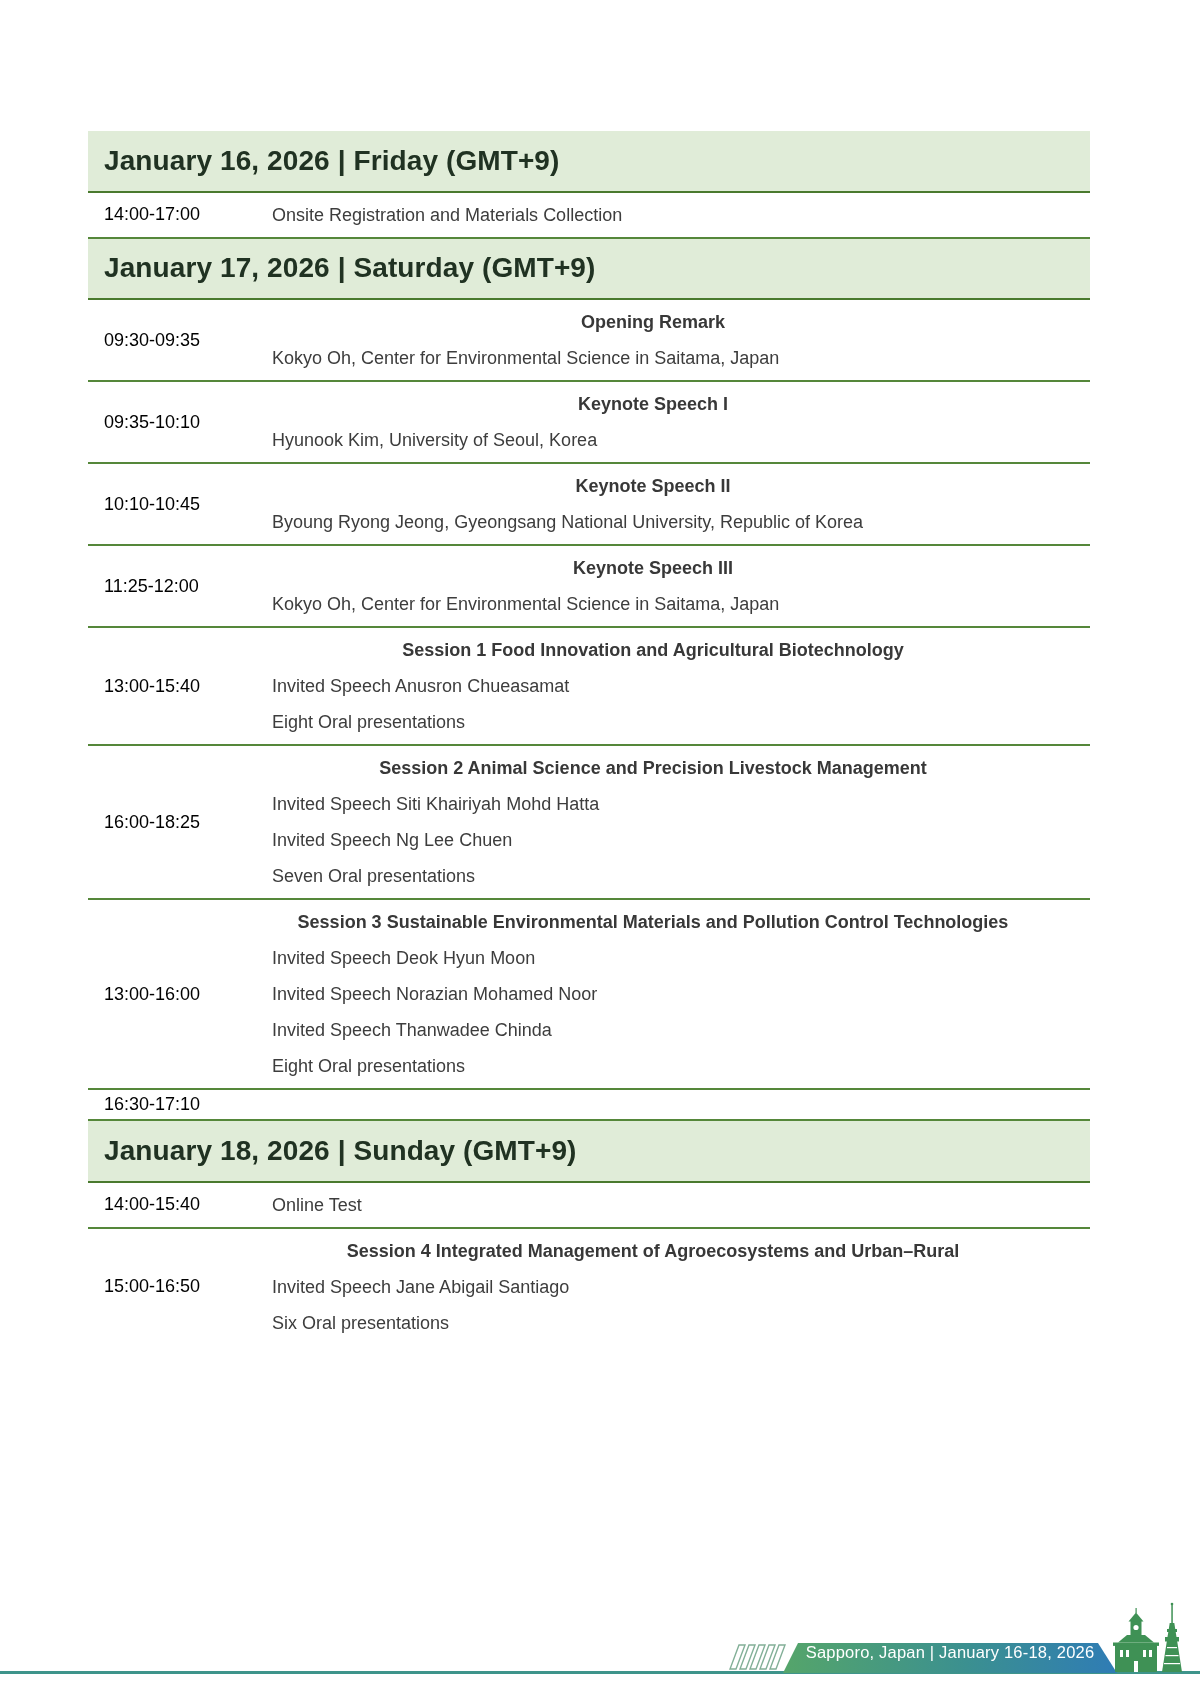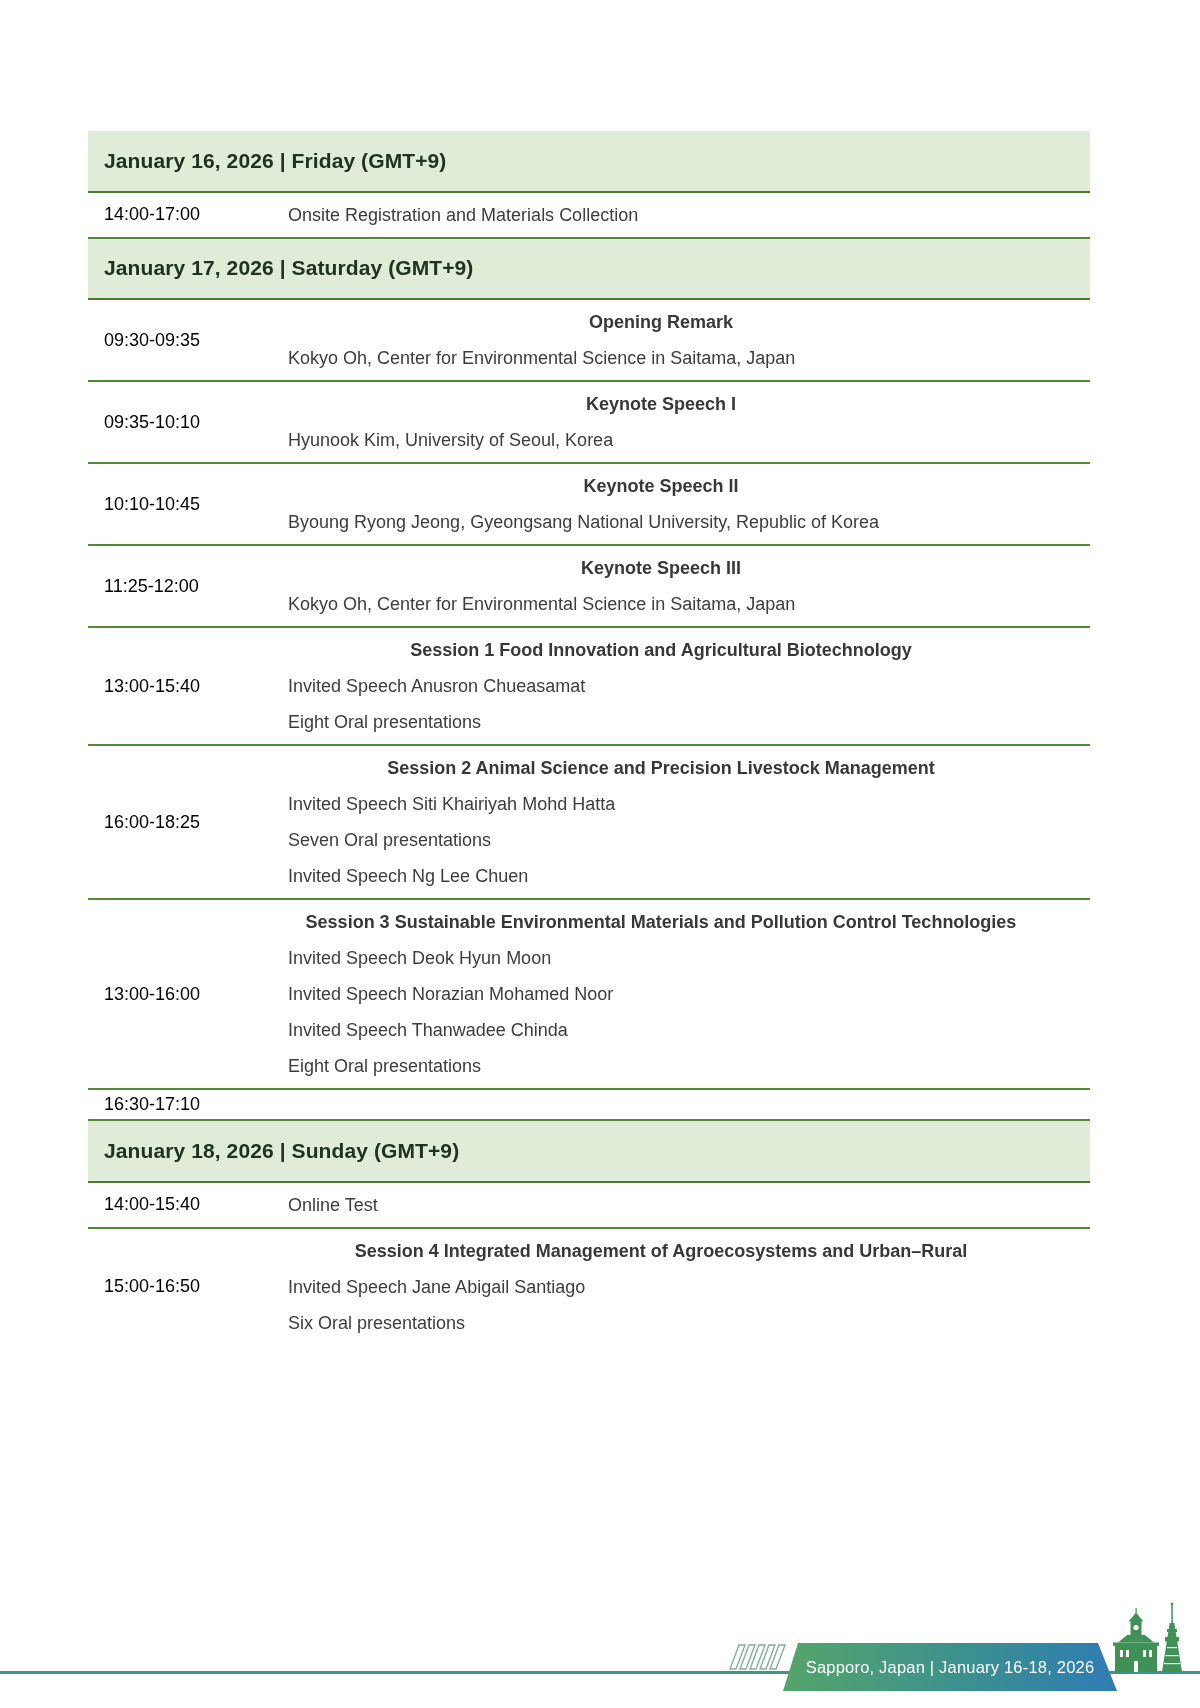--- a/index.html
+++ b/index.html
@@ -9,52 +9,52 @@
     background:#ffffff; overflow:hidden;
   }
   
   .schedule { position:absolute; left:88px; top:131px; width:1002px; }
   .day-band {
     background:#e0ecd8;
     border-bottom:2.5px solid #4a7a2e;
     height:59.5px; box-sizing:content-box;
     display:flex; align-items:center;
     padding-left:16px;
-    font-weight:bold; font-size:21px; color:#203222;
+    font-weight:bold; font-size:28px; color:#203222;
     letter-spacing:0.1px;
   }
   .row {
     display:flex; align-items:center;
     border-bottom:2px solid #55873a;
     padding:4px 0;
   }
   .row.last { border-bottom:none; }
   .time {
     width:168px; flex-shrink:0;
     padding-left:16px;
     font-size:18px; color:#000000;
   }
   .content {
     flex:1; padding-right:56px;
     font-size:18px; color:#3d3d3d;
   }
-  .line { line-height:36px;margin-left:16px; }
+  .line { line-height:36px; }
   .line.bold { font-weight:bold; color:#383838;text-align:center; }
   
   .footer-rule {
     position:absolute; left:0; top:1671px;
     width:1200px; height:2.5px; background:#3e948b;
   }
   .hatch { position:absolute; left:729px; top:1644px; }
   .banner {
     position:absolute; left:783px; top:1643px;
-    width:334px; height:48px;
+    width:334px; height:30px;
     clip-path:polygon(15px 0, calc(100% - 19px) 0, 100% 100%, 0 100%);
     background:linear-gradient(90deg,#55a56a 0%, #3b9090 55%, #2f7cb5 100%);
-    display:flex; align-items:center; justify-content:center;
+    display:flex; justify-content:center;
     color:#ffffff; font-size:16.5px; letter-spacing:0.2px;
     white-space:nowrap;
   }
   .skyline { position:absolute; left:1112px; top:1599px; }
 </style>
 </head>
 <body>
 
 <div class="page">
 
@@ -105,22 +105,22 @@
           <div class="line bold">Session 1 Food Innovation and Agricultural Biotechnology</div>
           <div class="line">Invited Speech Anusron Chueasamat</div>
           <div class="line">Eight Oral presentations</div>
         </div>
       </div>
       <div class="row">
         <div class="time">16:00-18:25</div>
         <div class="content">
           <div class="line bold">Session 2 Animal Science and Precision Livestock Management</div>
           <div class="line">Invited Speech Siti Khairiyah Mohd Hatta</div>
+          <div class="line">Invited Speech Ng Lee Chuen</div>
           <div class="line">Seven Oral presentations</div>
-          <div class="line">Invited Speech Ng Lee Chuen</div>
         </div>
       </div>
       <div class="row">
         <div class="time">13:00-16:00</div>
         <div class="content">
           <div class="line bold">Session 3 Sustainable Environmental Materials and Pollution Control Technologies</div>
           <div class="line">Invited Speech Deok Hyun Moon</div>
           <div class="line">Invited Speech Norazian Mohamed Noor</div>
           <div class="line">Invited Speech Thanwadee Chinda</div>
           <div class="line">Eight Oral presentations</div>

